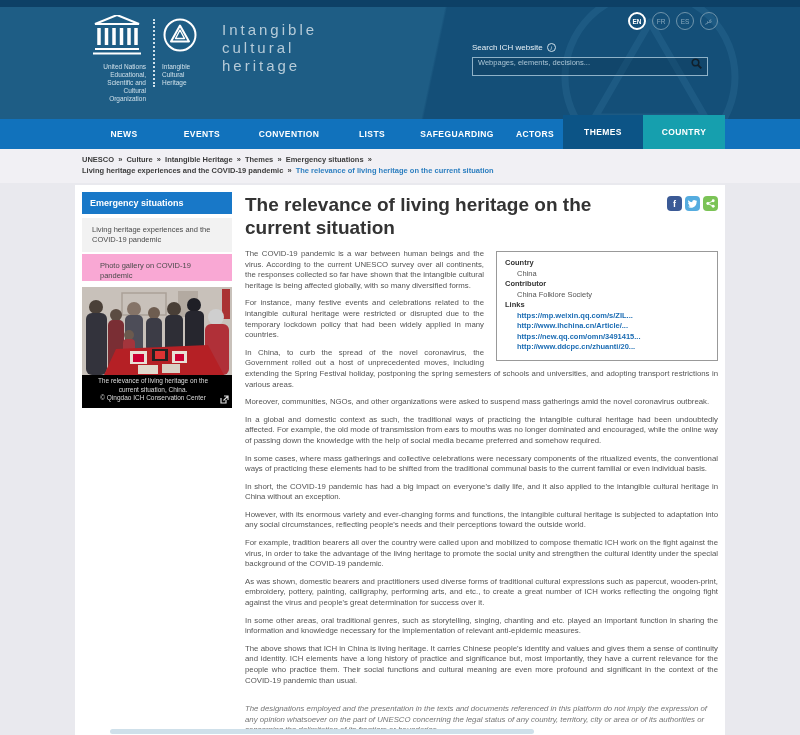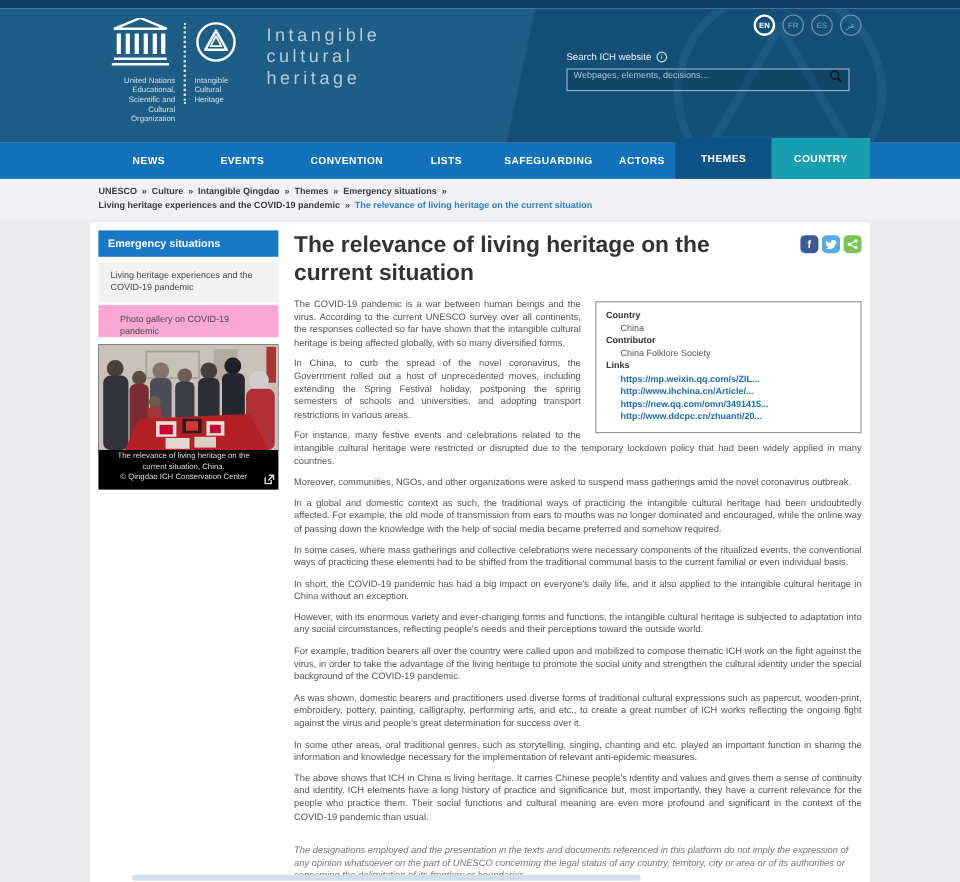--- a/index.html
+++ b/index.html
@@ -169,21 +169,21 @@
   <div class="nav-item raised dark" style="width:80px">THEMES</div>
   <div class="nav-item raised teal" style="width:82px">COUNTRY</div>
   <div style="flex:1"></div>
 </nav>
 
 <div class="breadcrumb">
   <span class="crumb">UNESCO</span>
   <span class="crumb-sep">»</span>
   <span class="crumb">Culture</span>
   <span class="crumb-sep">»</span>
-  <span class="crumb">Intangible Qingdao</span>
+  <span class="crumb">Intangible Heritage</span>
   <span class="crumb-sep">»</span>
   <span class="crumb">Themes</span>
   <span class="crumb-sep">»</span>
   <span class="crumb">Emergency situations</span>
   <span class="crumb-sep">»</span>
   <br>
   <span class="crumb">Living heritage experiences and the COVID-19 pandemic</span>
   <span class="crumb-sep">»</span>
   <span class="crumb-current">The relevance of living heritage on the current situation</span>
 </div>
@@ -269,22 +269,22 @@
       <div class="ib-label">Contributor</div>
       <div class="ib-value">China Folklore Society</div>
       <div class="ib-label">Links</div>
       <a class="ib-link">https://mp.weixin.qq.com/s/ZIL...</a>
       <a class="ib-link">http://www.ihchina.cn/Article/...</a>
       <a class="ib-link">https://new.qq.com/omn/3491415...</a>
       <a class="ib-link">http://www.ddcpc.cn/zhuanti/20...</a>
     </div>
 
     <p>The COVID-19 pandemic is a war between human beings and the virus. According to the current UNESCO survey over all continents, the responses collected so far have shown that the intangible cultural heritage is being affected globally, with so many diversified forms.</p>
+    <p>For instance, many festive events and celebrations related to the intangible cultural heritage were restricted or disrupted due to the temporary lockdown policy that had been widely applied in many countries.</p>
     <p>In China, to curb the spread of the novel coronavirus, the Government rolled out a host of unprecedented moves, including extending the Spring Festival holiday, postponing the spring semesters of schools and universities, and adopting transport restrictions in various areas.</p>
-    <p>For instance, many festive events and celebrations related to the intangible cultural heritage were restricted or disrupted due to the temporary lockdown policy that had been widely applied in many countries.</p>
     <p>Moreover, communities, NGOs, and other organizations were asked to suspend mass gatherings amid the novel coronavirus outbreak.</p>
     <p>In a global and domestic context as such, the traditional ways of practicing the intangible cultural heritage had been undoubtedly affected. For example, the old mode of transmission from ears to mouths was no longer dominated and encouraged, while the online way of passing down the knowledge with the help of social media became preferred and somehow required.</p>
     <p>In some cases, where mass gatherings and collective celebrations were necessary components of the ritualized events, the conventional ways of practicing these elements had to be shifted from the traditional communal basis to the current familial or even individual basis.</p>
     <p>In short, the COVID-19 pandemic has had a big impact on everyone's daily life, and it also applied to the intangible cultural heritage in China without an exception.</p>
     <p>However, with its enormous variety and ever-changing forms and functions, the intangible cultural heritage is subjected to adaptation into any social circumstances, reflecting people's needs and their perceptions toward the outside world.</p>
     <p>For example, tradition bearers all over the country were called upon and mobilized to compose thematic ICH work on the fight against the virus, in order to take the advantage of the living heritage to promote the social unity and strengthen the cultural identity under the special background of the COVID-19 pandemic.</p>
     <p>As was shown, domestic bearers and practitioners used diverse forms of traditional cultural expressions such as papercut, wooden-print, embroidery, pottery, painting, calligraphy, performing arts, and etc., to create a great number of ICH works reflecting the ongoing fight against the virus and people's great determination for success over it.</p>
     <p>In some other areas, oral traditional genres, such as storytelling, singing, chanting and etc. played an important function in sharing the information and knowledge necessary for the implementation of relevant anti-epidemic measures.</p>
     <p>The above shows that ICH in China is living heritage. It carries Chinese people's identity and values and gives them a sense of continuity and identity. ICH elements have a long history of practice and significance but, most importantly, they have a current relevance for the people who practice them. Their social functions and cultural meaning are even more profound and significant in the context of the COVID-19 pandemic than usual.</p>
     <p class="disclaimer">The designations employed and the presentation in the texts and documents referenced in this platform do not imply the expression of any opinion whatsoever on the part of UNESCO concerning the legal status of any country, territory, city or area or of its authorities or concerning the delimitation of its frontiers or boundaries.</p>

